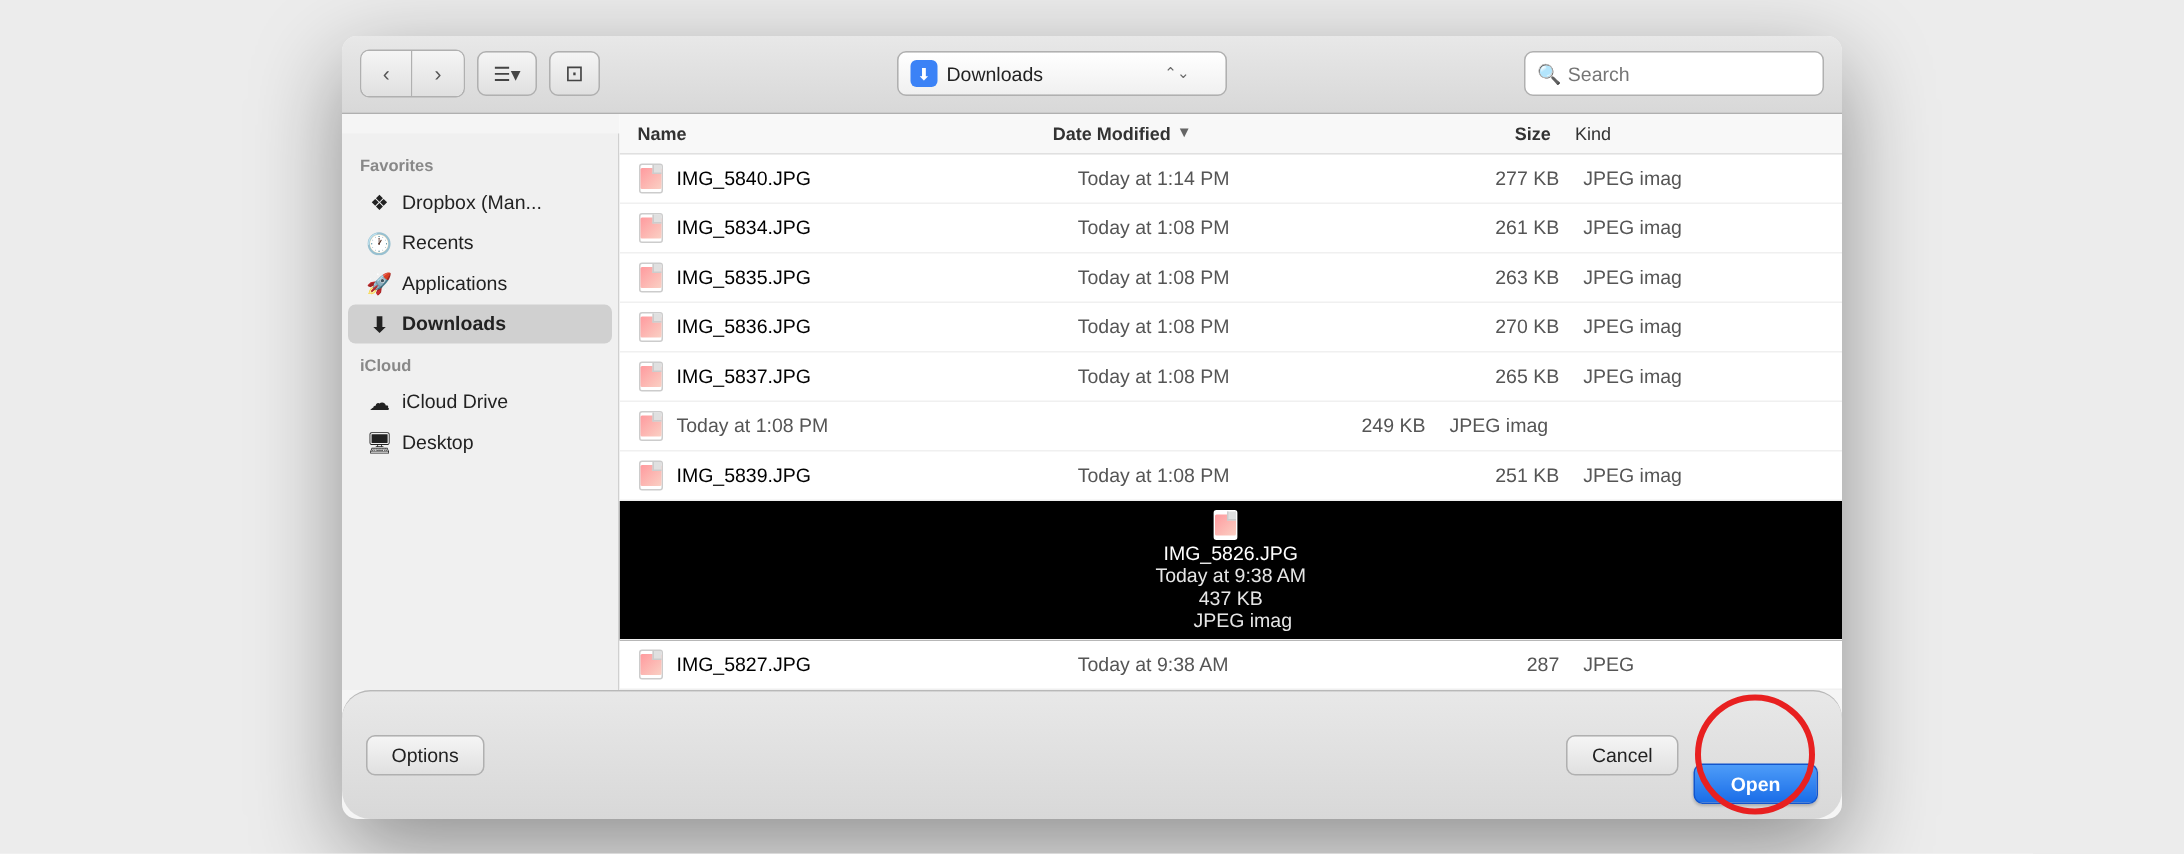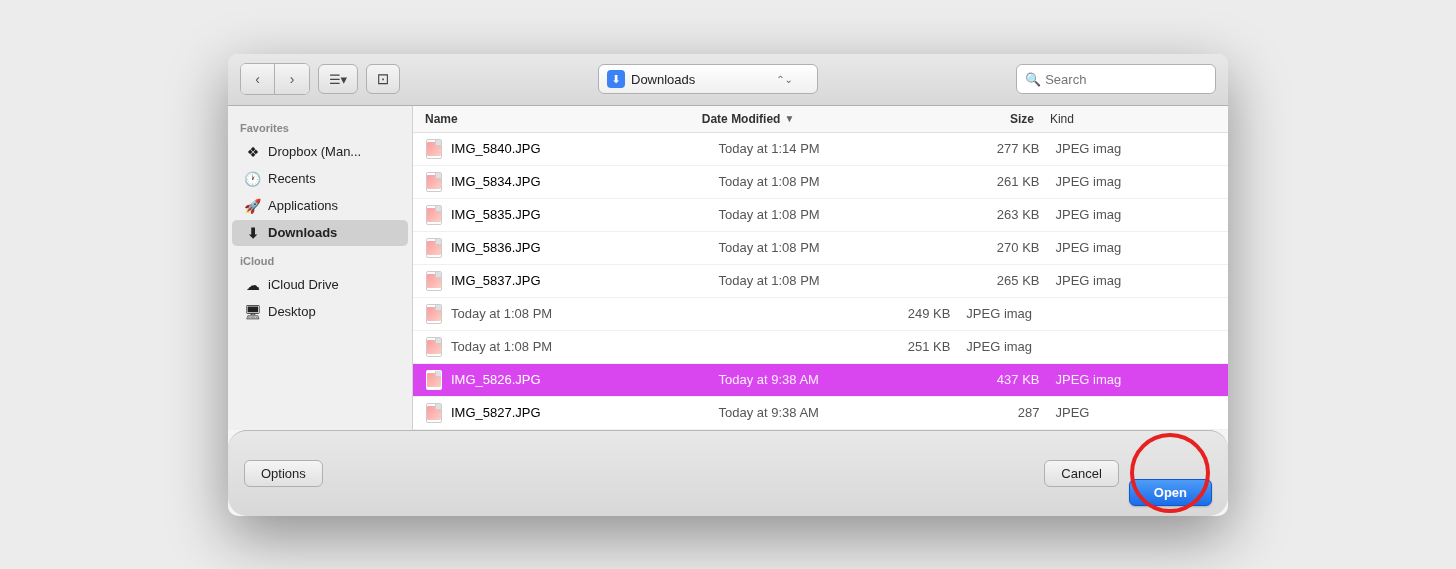--- a/index.html
+++ b/index.html
@@ -153,20 +153,21 @@
     }
 
     
     .sidebar {
       width: 185px;
       background: #f0f0f0;
       border-right: 1px solid #d0d0d0;
       padding: 8px 0;
       overflow-y: auto;
       flex-shrink: 0;
+      margin-top: 13px;
     }
     .sidebar-section-label {
       font-size: 11px;
       font-weight: 700;
       color: #888;
       padding: 8px 12px 4px 12px;
       text-transform: none;
     }
     .sidebar-item {
       display: flex;
@@ -216,22 +217,23 @@
     .sort-arrow { color: #666; font-size: 10px; }
 
     .file-row {
       display: flex;
       align-items: center;
       padding: 5px 12px;
       border-bottom: 1px solid #f0f0f0;
       cursor: pointer;
     }
     .file-row.selected {
-      background: #d946ef;
+      background: #000000;
       color: #fff;
+      flex-direction: column;
     }
     .file-icon {
       width: 18px;
       height: 22px;
       margin-right: 8px;
       display: flex;
       align-items: center;
       justify-content: center;
       flex-shrink: 0;
     }
@@ -482,20 +484,21 @@
     <div class="file-date">Today at 1:08 PM</div>
     <div class="file-size">249 KB</div>
     <div class="file-kind">JPEG imag</div>
   </div>
           <div class="file-row">
     <div class="file-icon">
       <div class="file-thumb">
         <div class="file-thumb-img"></div>
       </div>
     </div>
+    <div class="file-name">IMG_5839.JPG</div>
     <div class="file-date">Today at 1:08 PM</div>
     <div class="file-size">251 KB</div>
     <div class="file-kind">JPEG imag</div>
   </div>
           <div class="file-row selected">
     <div class="file-icon">
       <div class="file-thumb">
         <div class="file-thumb-img"></div>
       </div>
     </div>

